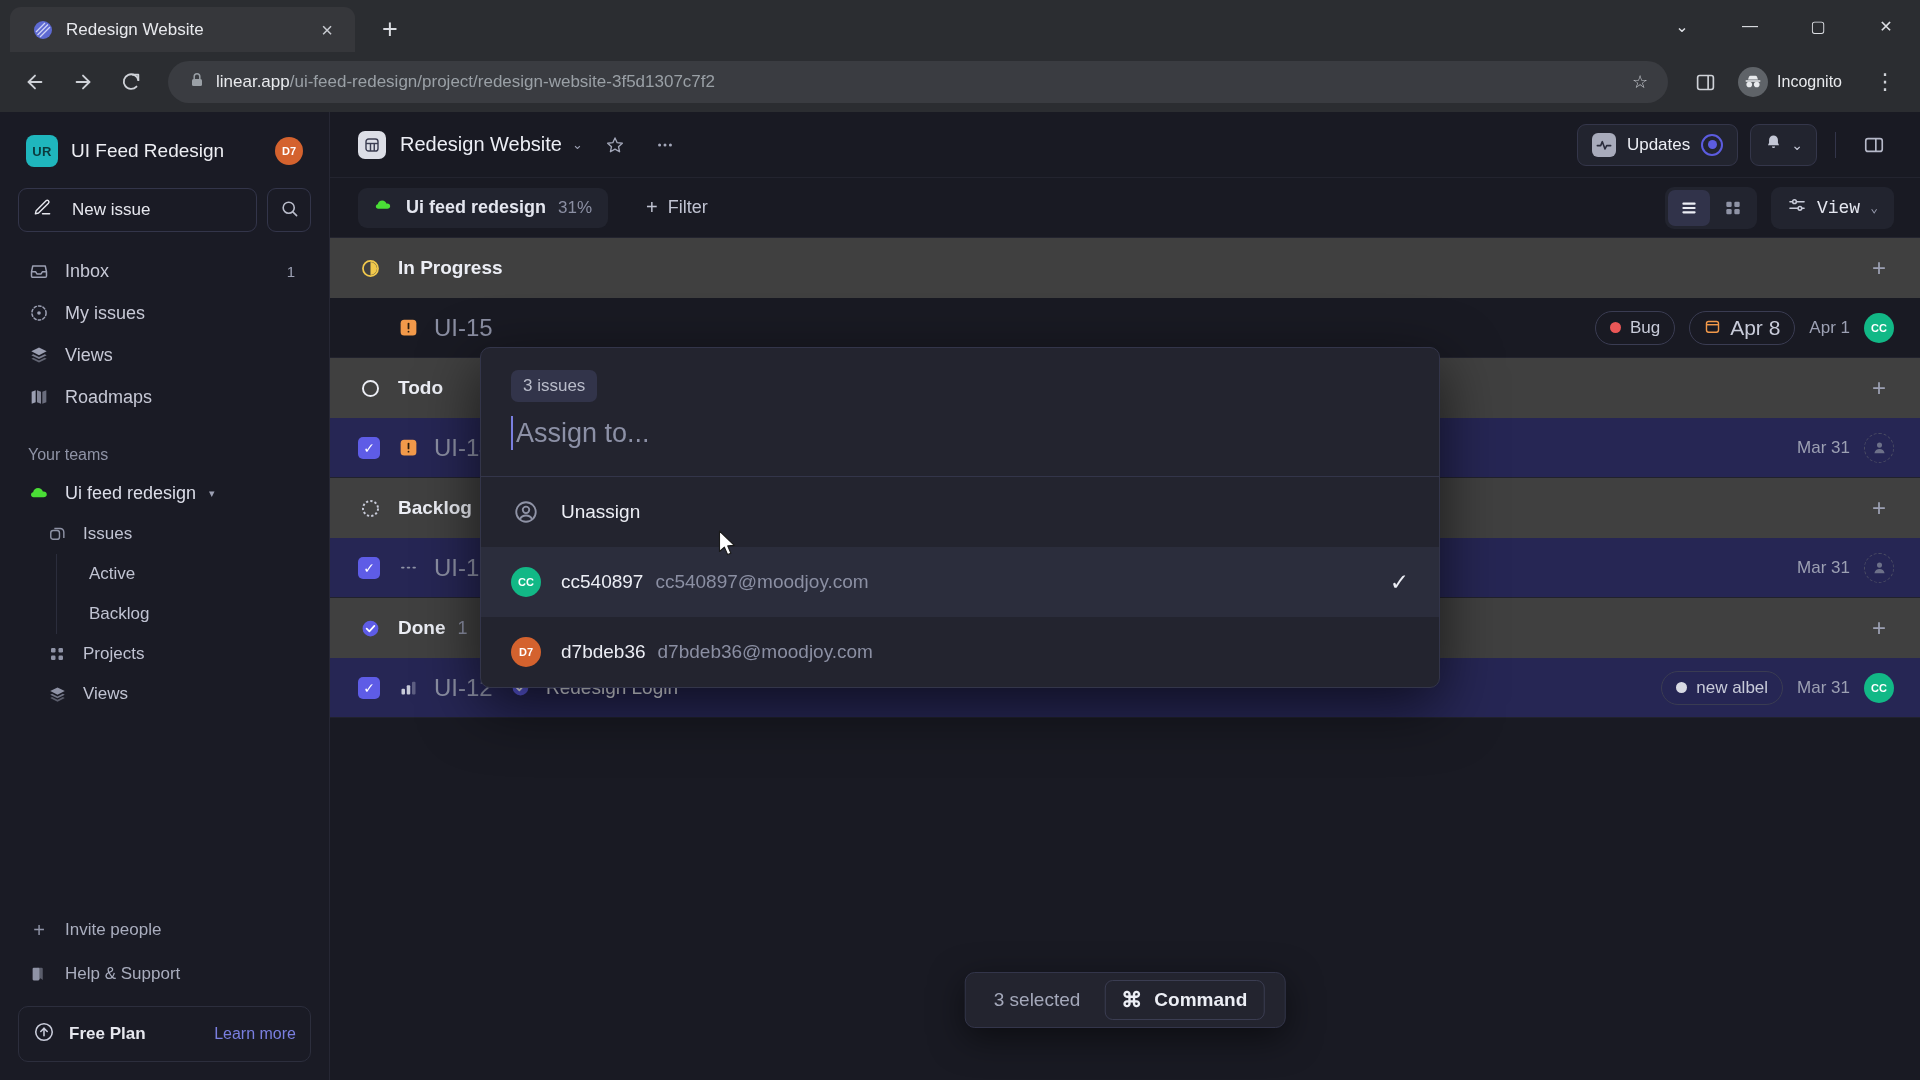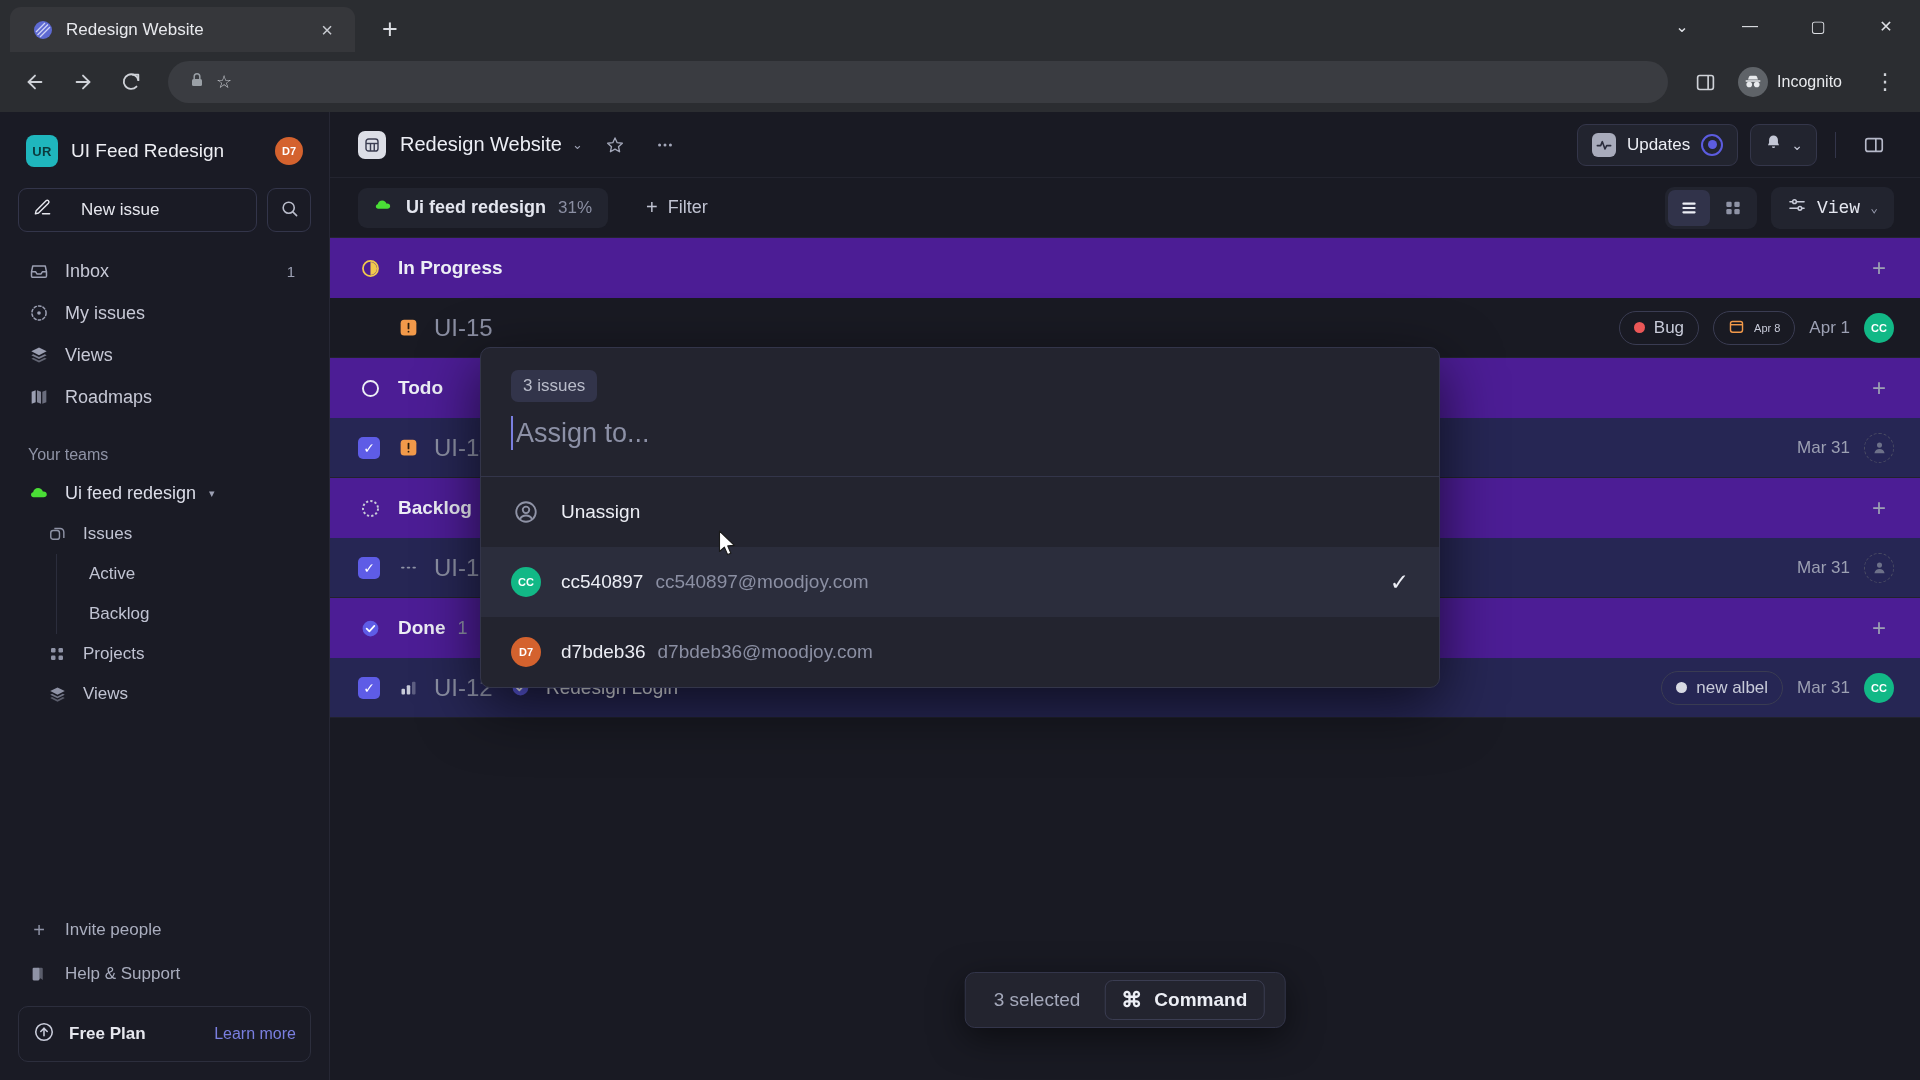--- a/index.html
+++ b/index.html
@@ -108,21 +108,21 @@
   .ws-name { color: #edeef3; font-size: 19px; font-weight: 500; flex: 1; }
   .ws-user-avatar {
     width: 28px; height: 28px; border-radius: 50%;
     background: #d4622e; color: #fff;
     display: flex; align-items: center; justify-content: center;
     font-size: 11px; font-weight: 700;
   }
   .newissue-row { display: flex; gap: 10px; margin-top: 6px; }
   .new-issue-btn {
     flex: 1; height: 44px; border: 1px solid #33354a; border-radius: 9px;
-    background: #22243100; display: flex; align-items: center; gap: 29px;
+    background: #22243100; display: flex; align-items: center; gap: 20px;
     padding: 11px 14px; color: #e6e7ee; font-size: 17px;
   }
   .search-btn {
     width: 44px; height: 44px; border: 1px solid #33354a; border-radius: 9px;
     display: flex; align-items: center; justify-content: center; color: #b9bcca;
   }
   .nav-list { margin-top: 18px; }
   .nav-item {
     display: flex; align-items: center; gap: 15px;
     height: 42px; padding: 0 10px; border-radius: 7px;
@@ -236,21 +236,21 @@
   .view-btn {
     display: flex; align-items: center; gap: 10px;
     height: 42px; padding: 0 16px; border-radius: 9px;
     background: #22242f; color: #e4e6ef; font-size: 18px; font-weight: 500;
   }
 
   
   .issue-list { flex: 1; overflow: hidden; }
   .group-header {
     height: 60px; display: flex; align-items: center;
-    padding: 0 26px 0 28px; background: #4c1d95;
+    padding: 0 26px 0 28px; background: #404040;
   }
   .group-ico { width: 24px; flex: 0 0 24px; display: flex; align-items: center; justify-content: center; margin-right: 16px; }
   .group-name { color: #eceef5; font-size: 19px; font-weight: 600; }
   .group-count { color: #8b8fa3; font-size: 18px; margin-left: 12px; }
   .group-add { margin-left: auto; color: #9ca0b3; font-size: 24px; font-weight: 300; width: 30px; text-align: center; }
 
   .issue-row {
     height: 60px; display: flex; align-items: center;
     padding: 0 26px 0 28px; border-bottom: 1px solid #21222d;
   }
@@ -268,21 +268,21 @@
   .row-right { margin-left: auto; display: flex; align-items: center; gap: 14px; }
   .label-chip {
     display: flex; align-items: center; gap: 9px;
     height: 34px; padding: 0 14px; border-radius: 17px;
     border: 1px solid #3a3c52; color: #c8cbd9; font-size: 17px;
   }
   .chip-dot { width: 11px; height: 11px; border-radius: 50%; display: block; }
   .date-chip {
     display: flex; align-items: center; gap: 9px;
     height: 34px; padding: 0 14px; border-radius: 17px;
-    border: 1px solid #3a3c52; color: #c8cbd9; font-size: 11px;
+    border: 1px solid #3a3c52; color: #c8cbd9; font-size: 21px;
   }
   .plain-date { color: #9ca0b3; font-size: 17px; }
   .row-avatar {
     width: 30px; height: 30px; border-radius: 50%;
     display: flex; align-items: center; justify-content: center;
     font-size: 11px; font-weight: 700; color: #fff;
   }
   .row-avatar.empty { border: 1px dashed #4a4c63; color: #6d7189; }
 
   
@@ -381,20 +381,21 @@
           <path d="M20 10a8 8 0 1 0-2 7"></path>
         </svg>
     </div>
     <div class="omnibox">
       <span class="lock-icon">
         <svg width="14" height="16" viewBox="0 0 14 16">
             <rect x="2" y="7" width="10" height="7" rx="1.5" fill="#9aa0a6"></rect>
             <path d="M4.2 7V4.6a2.8 2.8 0 0 1 5.6 0V7" stroke="#9aa0a6" stroke-width="1.5" fill="none"></path>
           </svg>
       </span>
+      <span class="url-text"><span class="host">linear.app</span><span>/ui-feed-redesign/project/redesign-website-3f5d1307c7f2</span></span>
       <span class="star-icon">☆</span>
     </div>
     <div class="chrome-right">
       <div class="nav-btn">
         <svg width="21" height="21" viewBox="0 0 24 24" fill="none" stroke="currentColor" stroke-width="1.9">
             <rect x="3" y="4" width="18" height="16" rx="2.5"></rect>
             <line x1="15" y1="4" x2="15" y2="20"></line>
           </svg>
       </div>
       <div class="incognito-pill">

